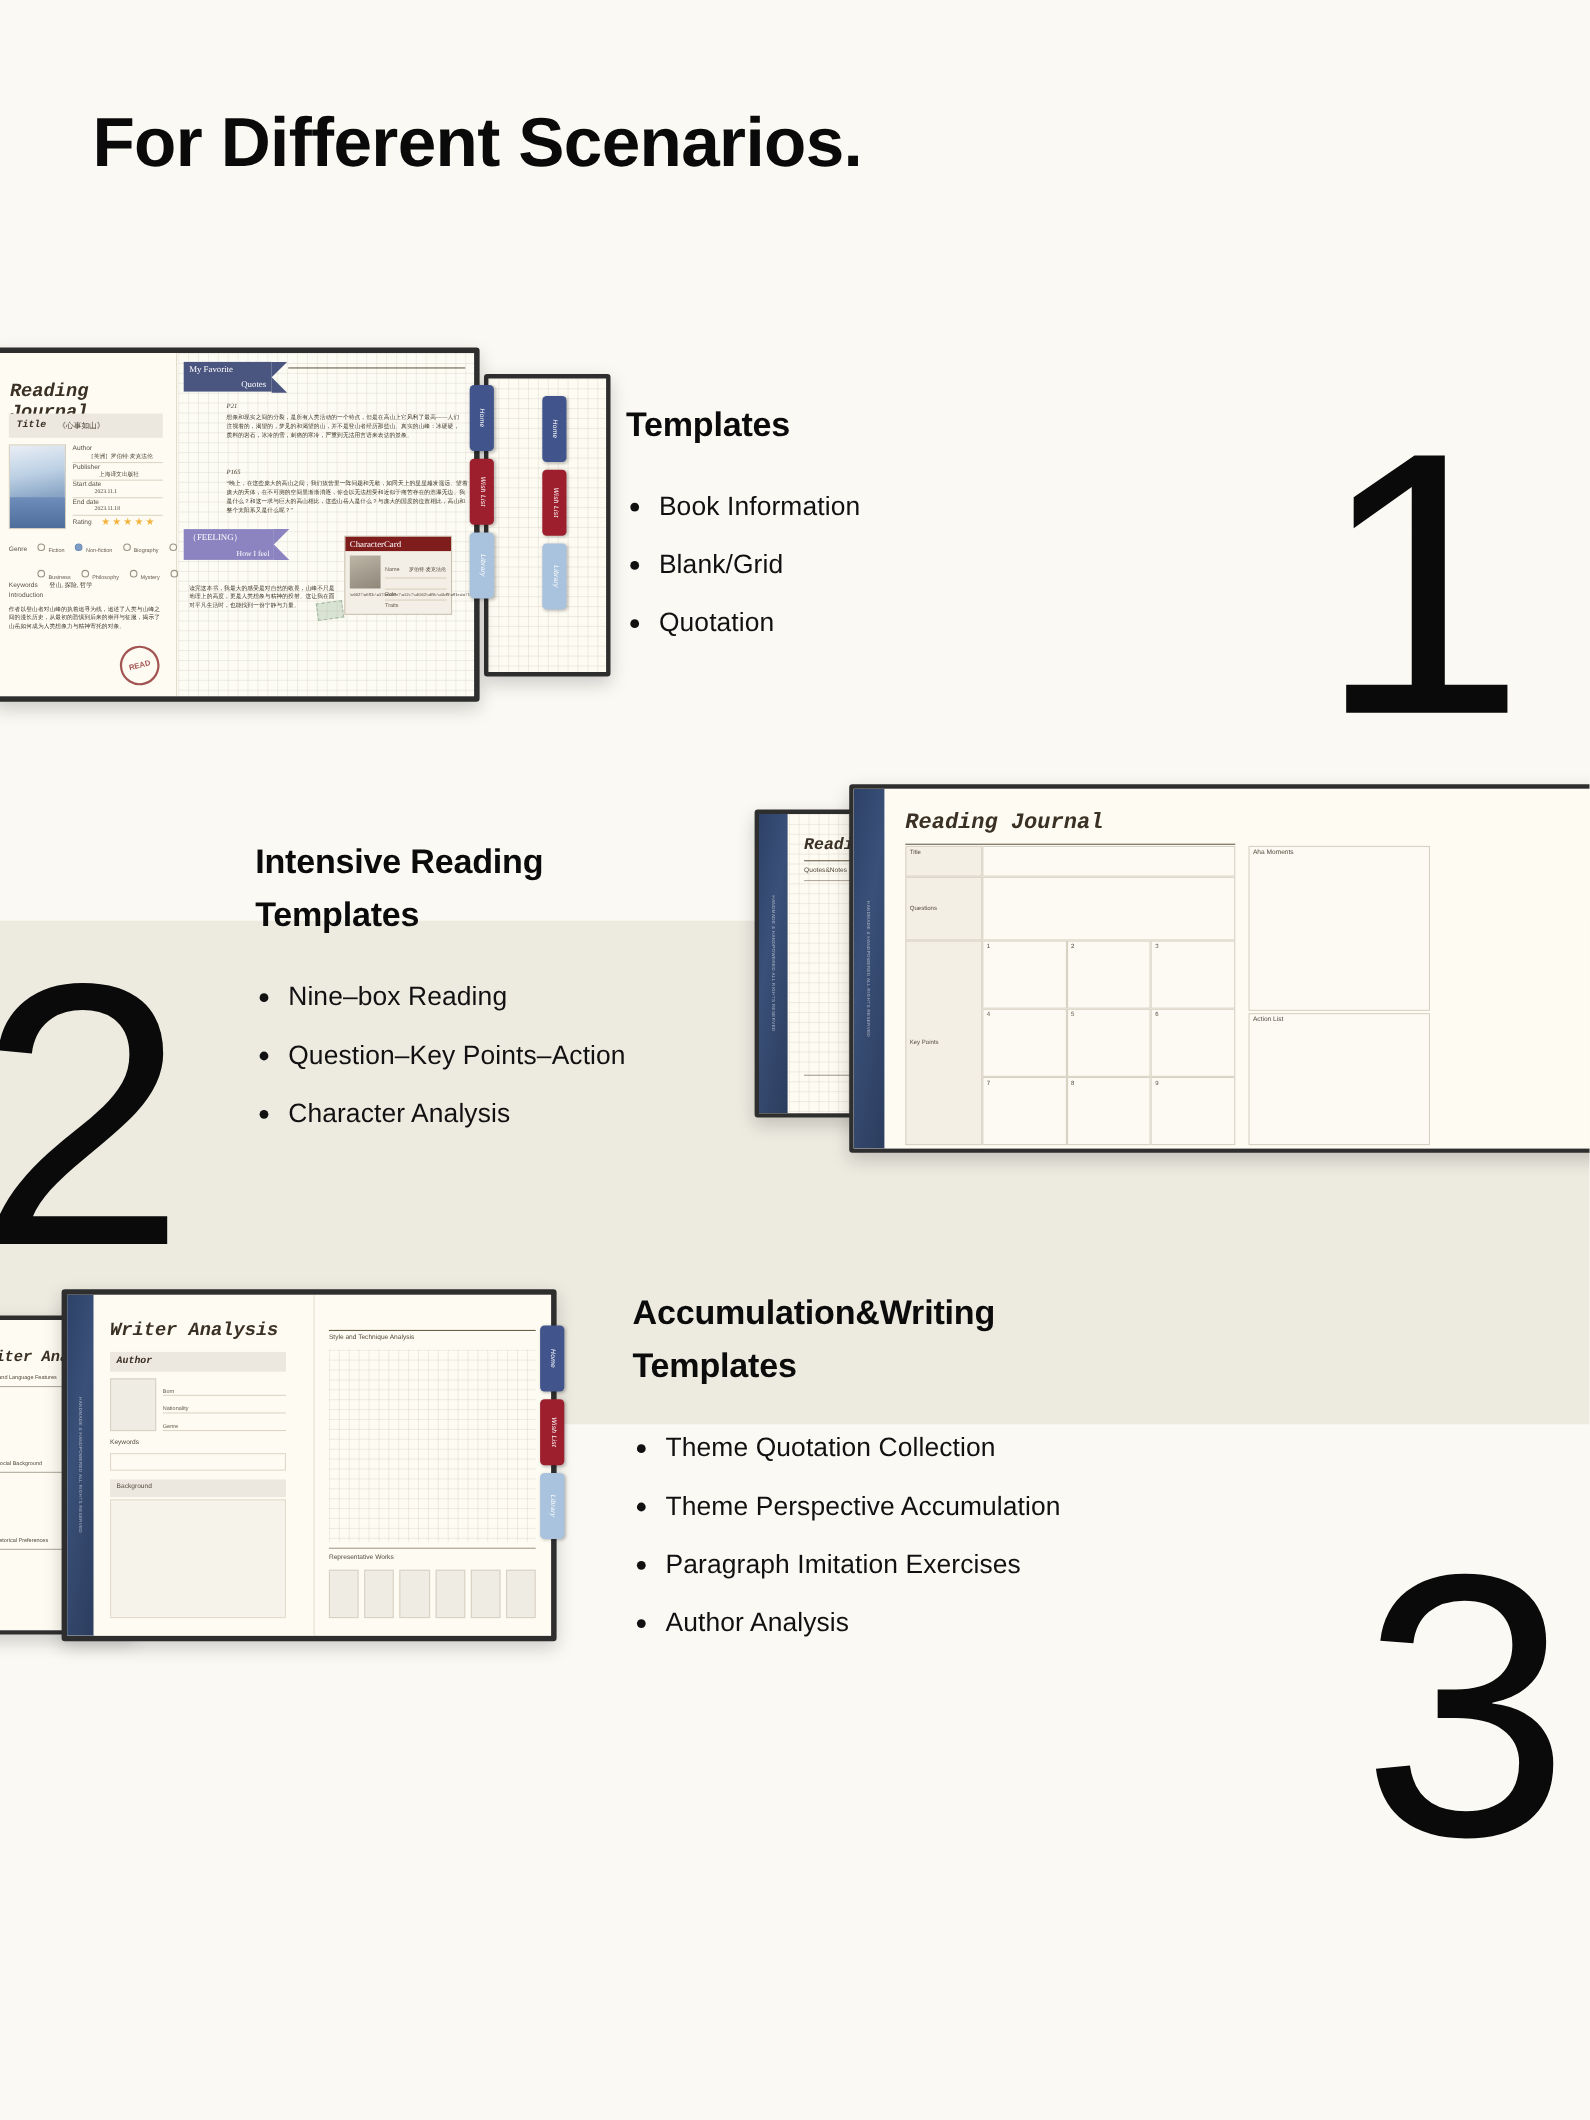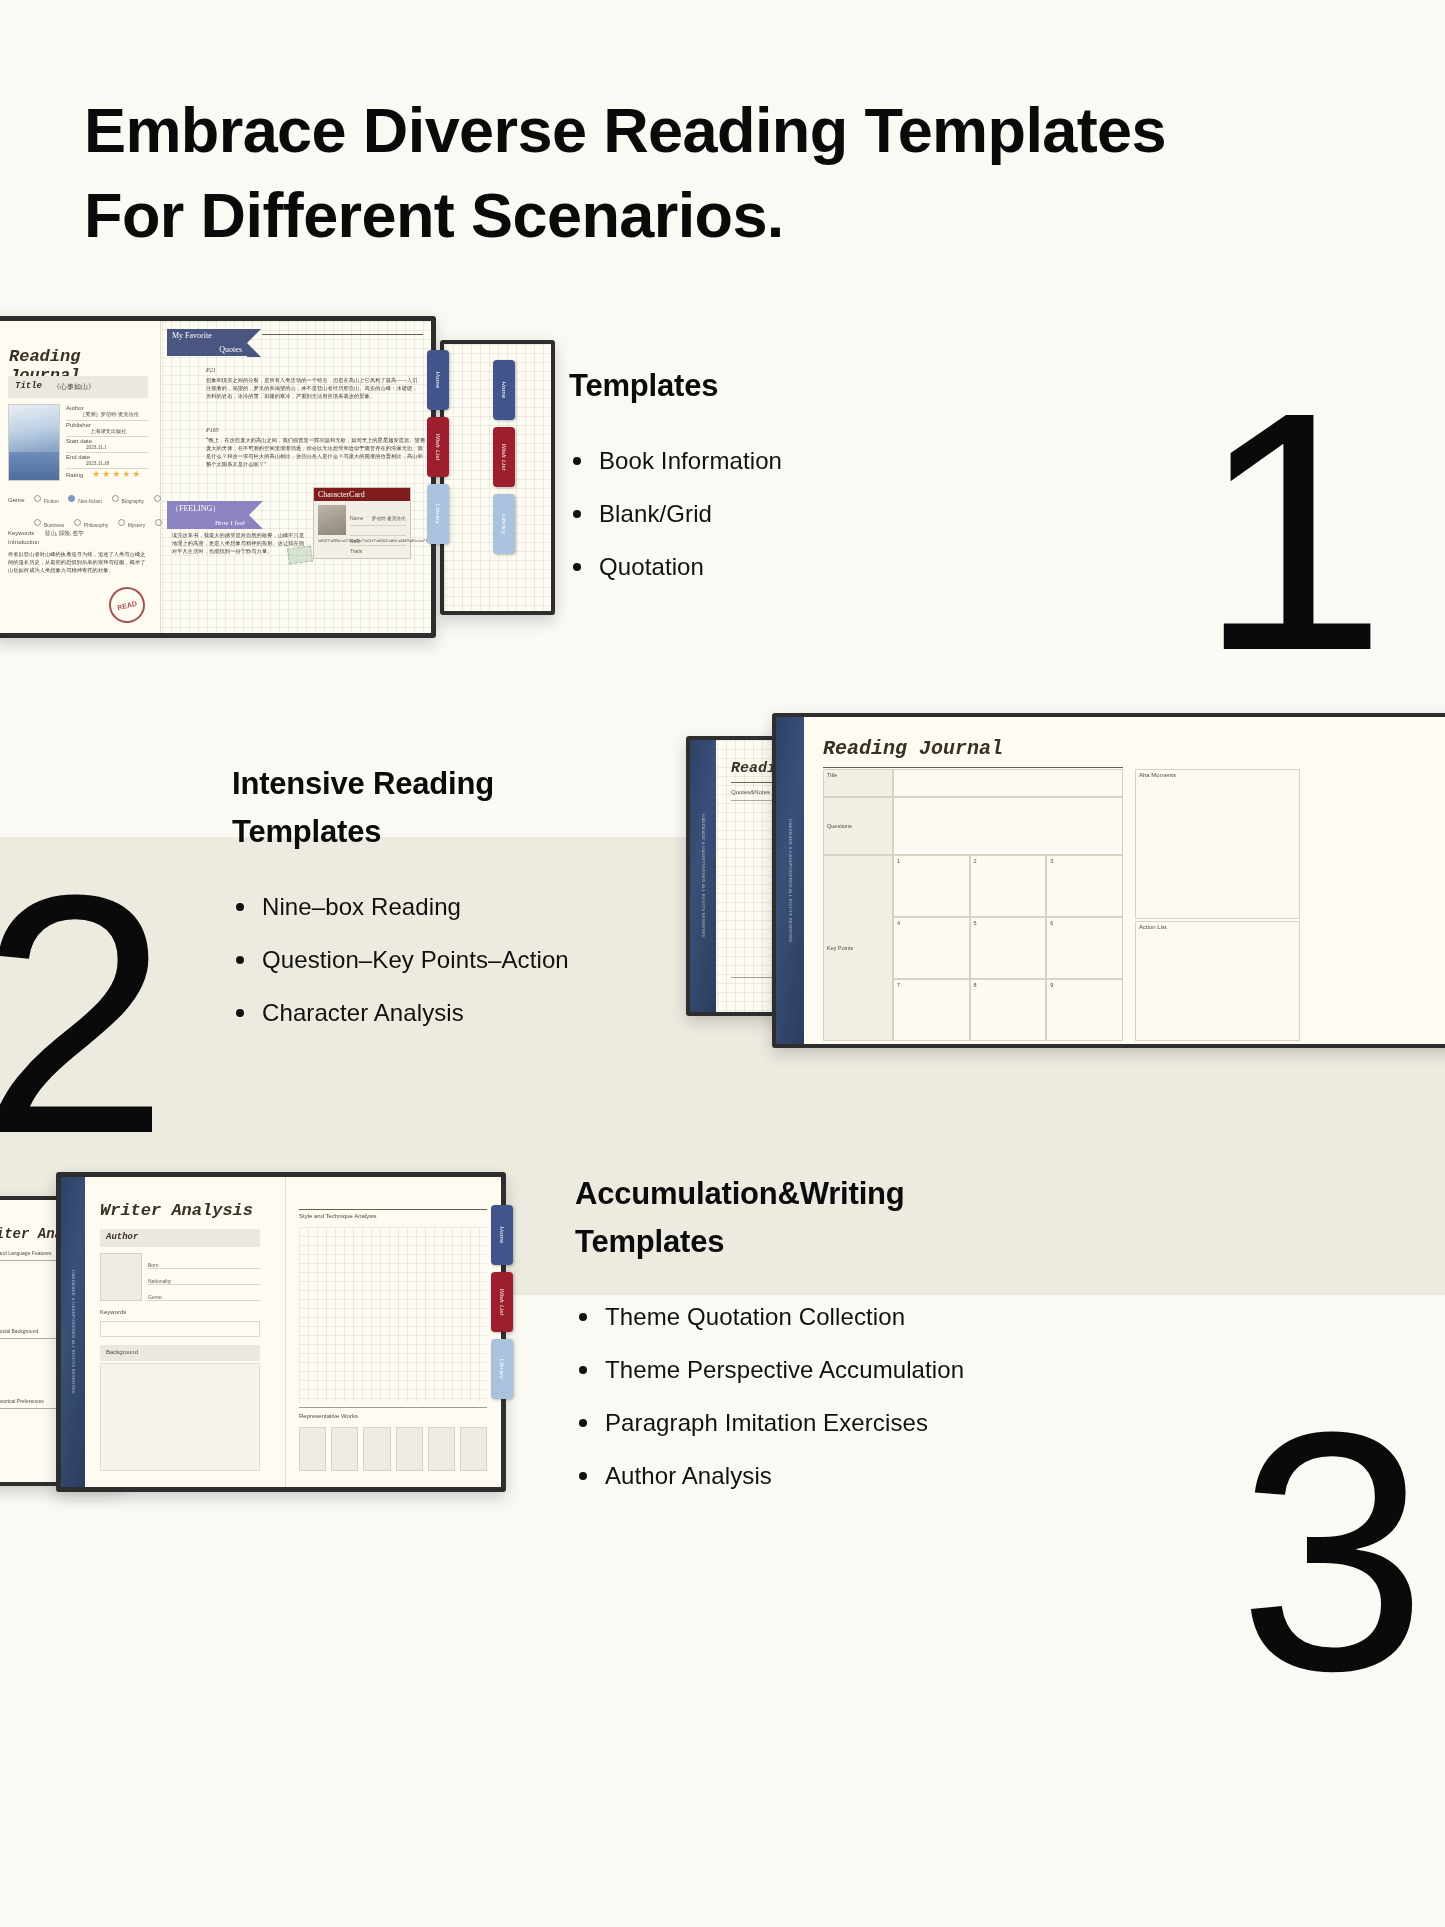--- a/index.html
+++ b/index.html
@@ -248,21 +248,20 @@
 </head>
 <body>
 
 <div class="page">
 
   <div class="band band-1"></div>
   <div class="band band-2"></div>
   <div class="band band-3"></div>
 
   <div class="title-wrap">
-    <div class="title-line">Embrace Diverse Reading Templates</div>
     <div class="title-line">For Different Scenarios.</div>
   </div>
 
   <div class="bignum bignum-1">1</div>
 
   <div class="textblock tb-1">
     <div class="sec-head">Templates</div>
     <ul class="sec-list">
       <li>Book Information</li>
       <li>Blank/Grid</li>
@@ -361,21 +360,21 @@
       <div style="position:absolute; left:44px; top:46px; width:215px;">
         <div class="hand" style="font-size:6px;font-style:italic;">P21</div>
         <div class="cn" style="margin-top:3px;">想象和现实之间的分裂，是所有人类活动的一个特点，但是在高山上它风利了最高——人们注视着的，渴望的，梦见的和渴望的山，并不是登山者经历那些山。真实的山峰：冰硬硬，质料的岩石，冰冷的雪，刺痛的寒冷，严重到无法用言语来表达的景象。</div>
       </div>
 
       <div style="position:absolute; left:44px; top:106px; width:220px;">
         <div class="hand" style="font-size:6px;font-style:italic;">P165</div>
         <div class="cn" style="margin-top:3px;">“晚上，在这些庞大的高山之间，我们抜营里一阵问题和无歇，如同天上的星星越发遥远。望着庞大的天体，在不可测的空间里渐渐消逐，你会以无法想受和近似于痛苦存在的浩瀑无边。我是什么？和这一求与巨大的高山相比，这些山岳人是什么？与庞大的国度的位置相比，高山和整个太阳系又是什么呢？”</div>
       </div>
 
-      <div class="ribbon ribbon-purple" style="position:absolute; left:5px; top:180px; width:82px; height:28px;">
+      <div class="ribbon ribbon-purple" style="position:absolute; left:5px; top:160px; width:82px; height:28px;">
         <span style="position:absolute;left:4px;top:2px;font-size:8px;">（FEELING）</span>
         <span style="position:absolute;right:4px;bottom:2px;font-size:7px;text-align:right;">How I feel</span>
       </div>
 
       <div class="cn" style="position:absolute; left:10px; top:210px; width:134px;">读完这本书，我最大的感受是对自然的敬畏，山峰不只是地理上的高度，更是人类想象与精神的投射。这让我在面对平凡生活时，也能找到一份宁静与力量。</div>
 
       <div class="char-card" style="left:151px; top:166px; width:98px; height:72px;">
         <div class="char-card-hd">CharacterCard</div>
         <div class="photo-box" style="position:absolute; left:4px; top:17px; width:28px; height:30px;"></div>
         <div style="position:absolute; left:36px; top:18px; right:4px;">

